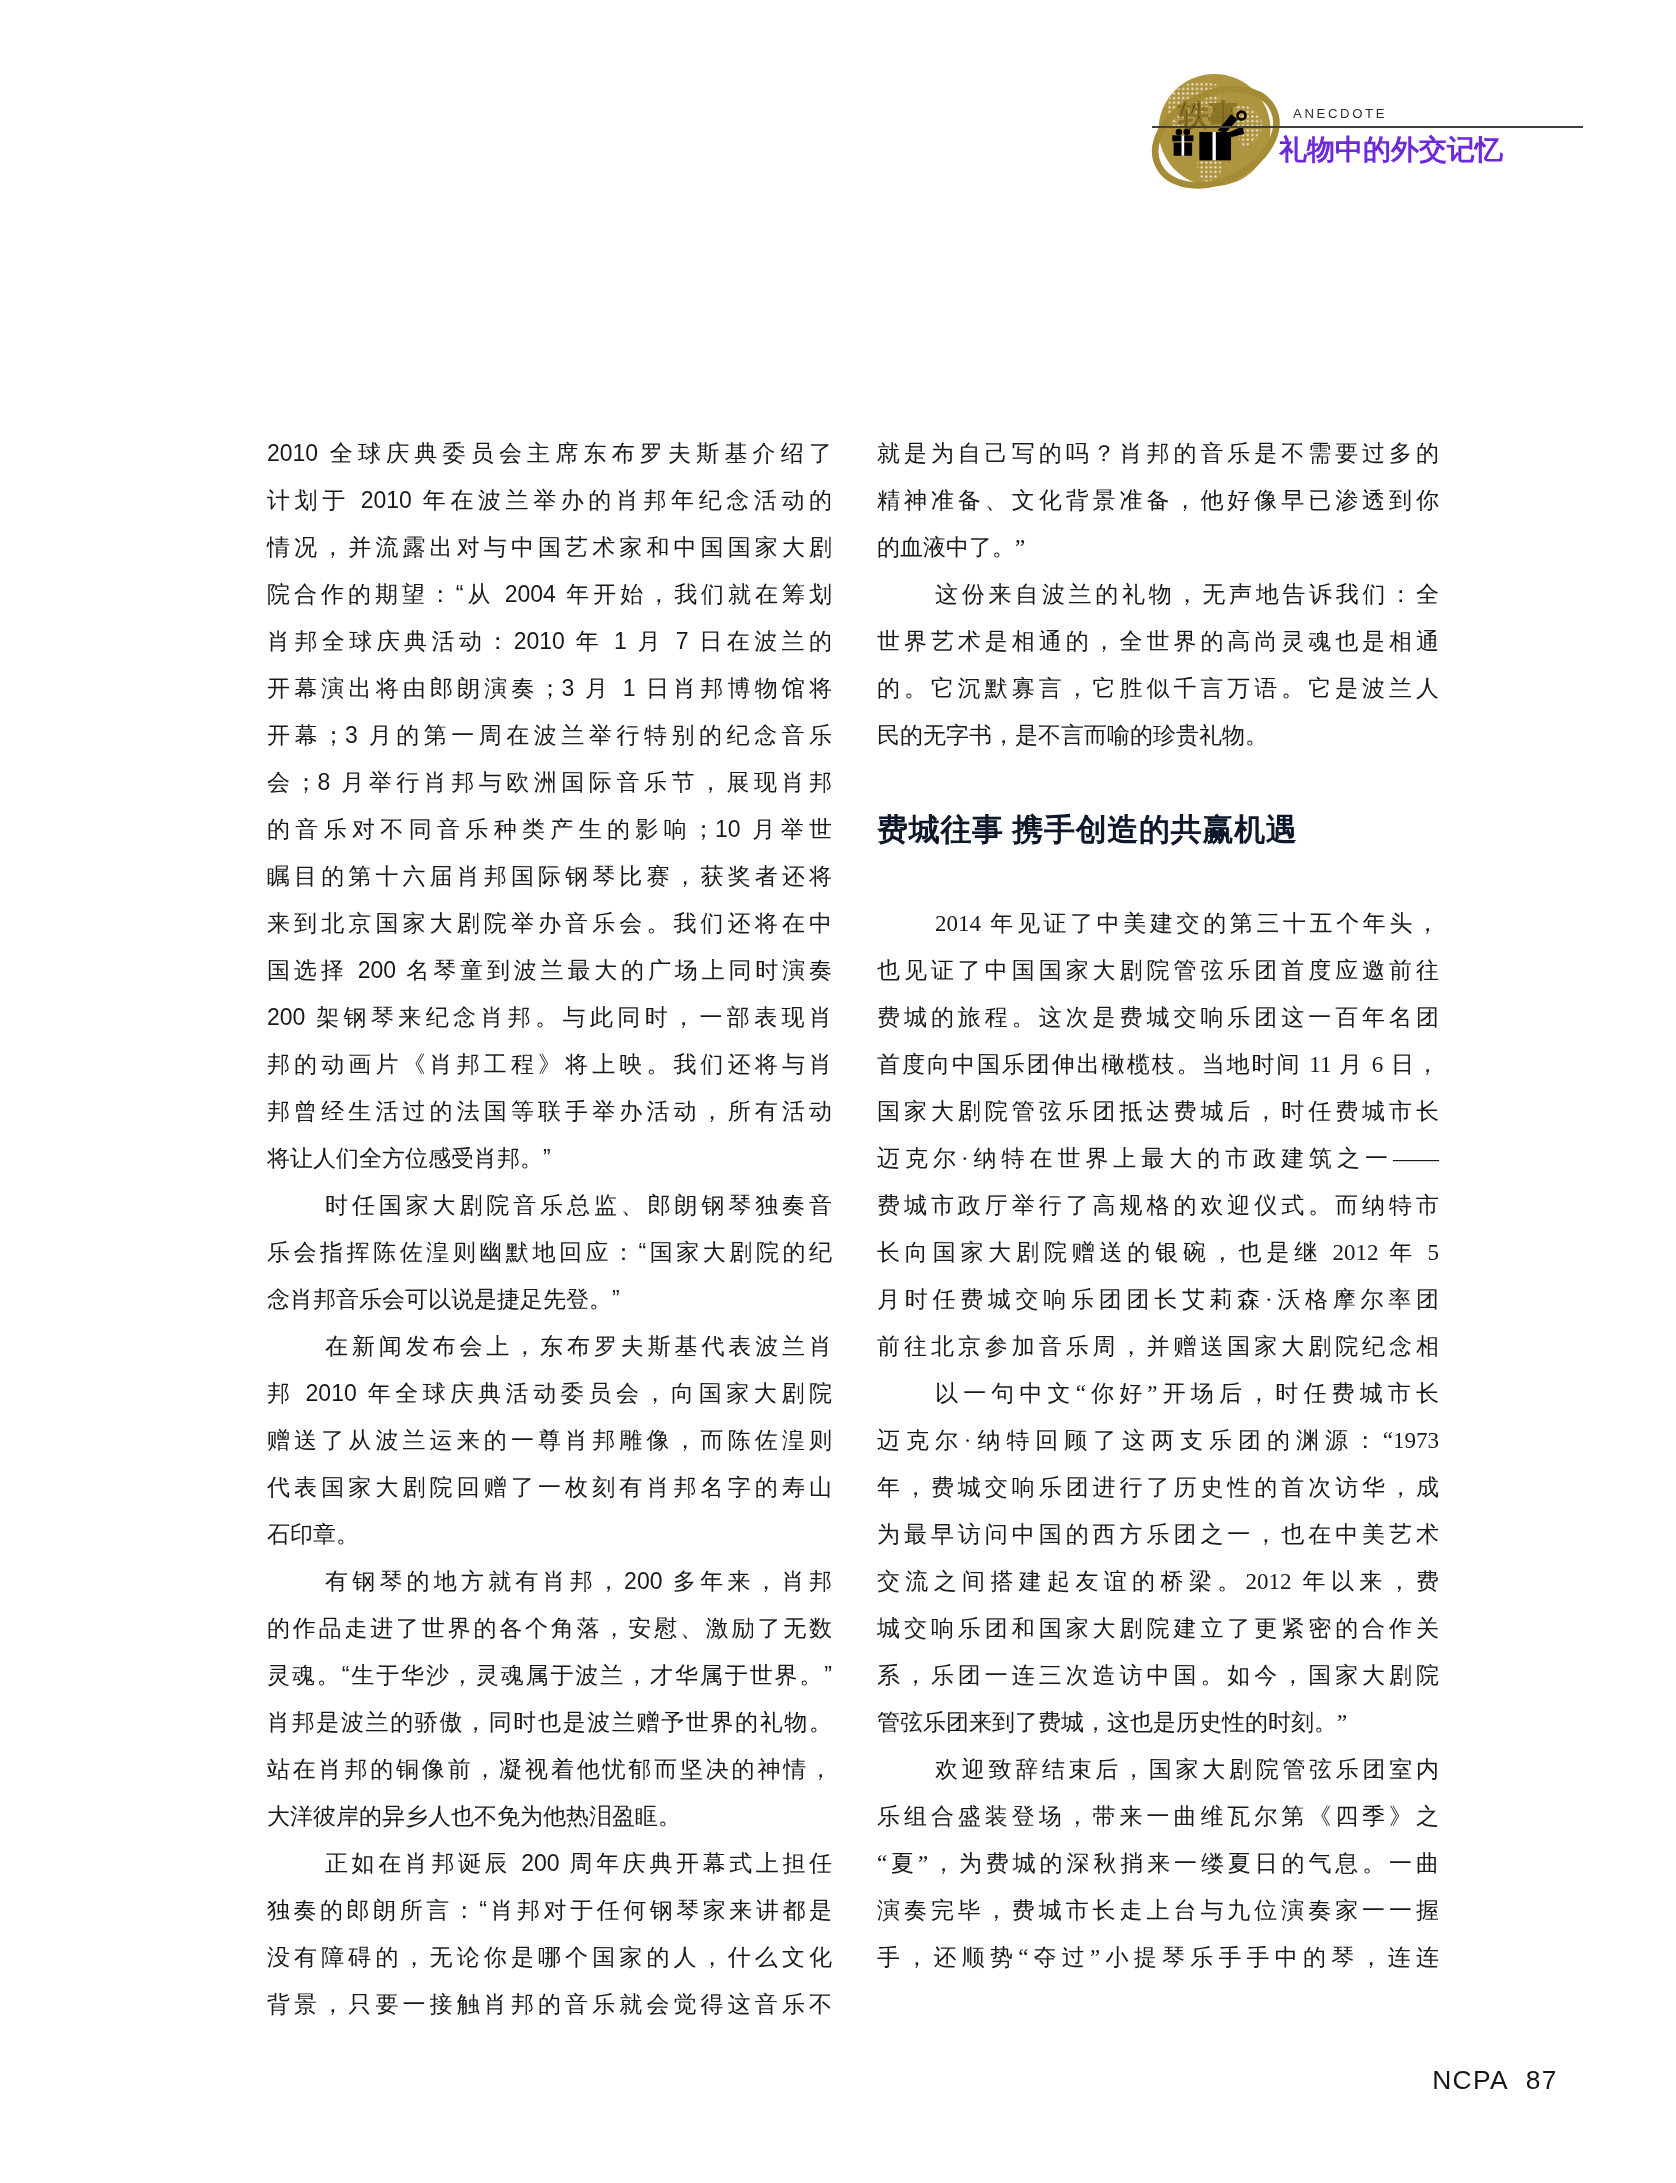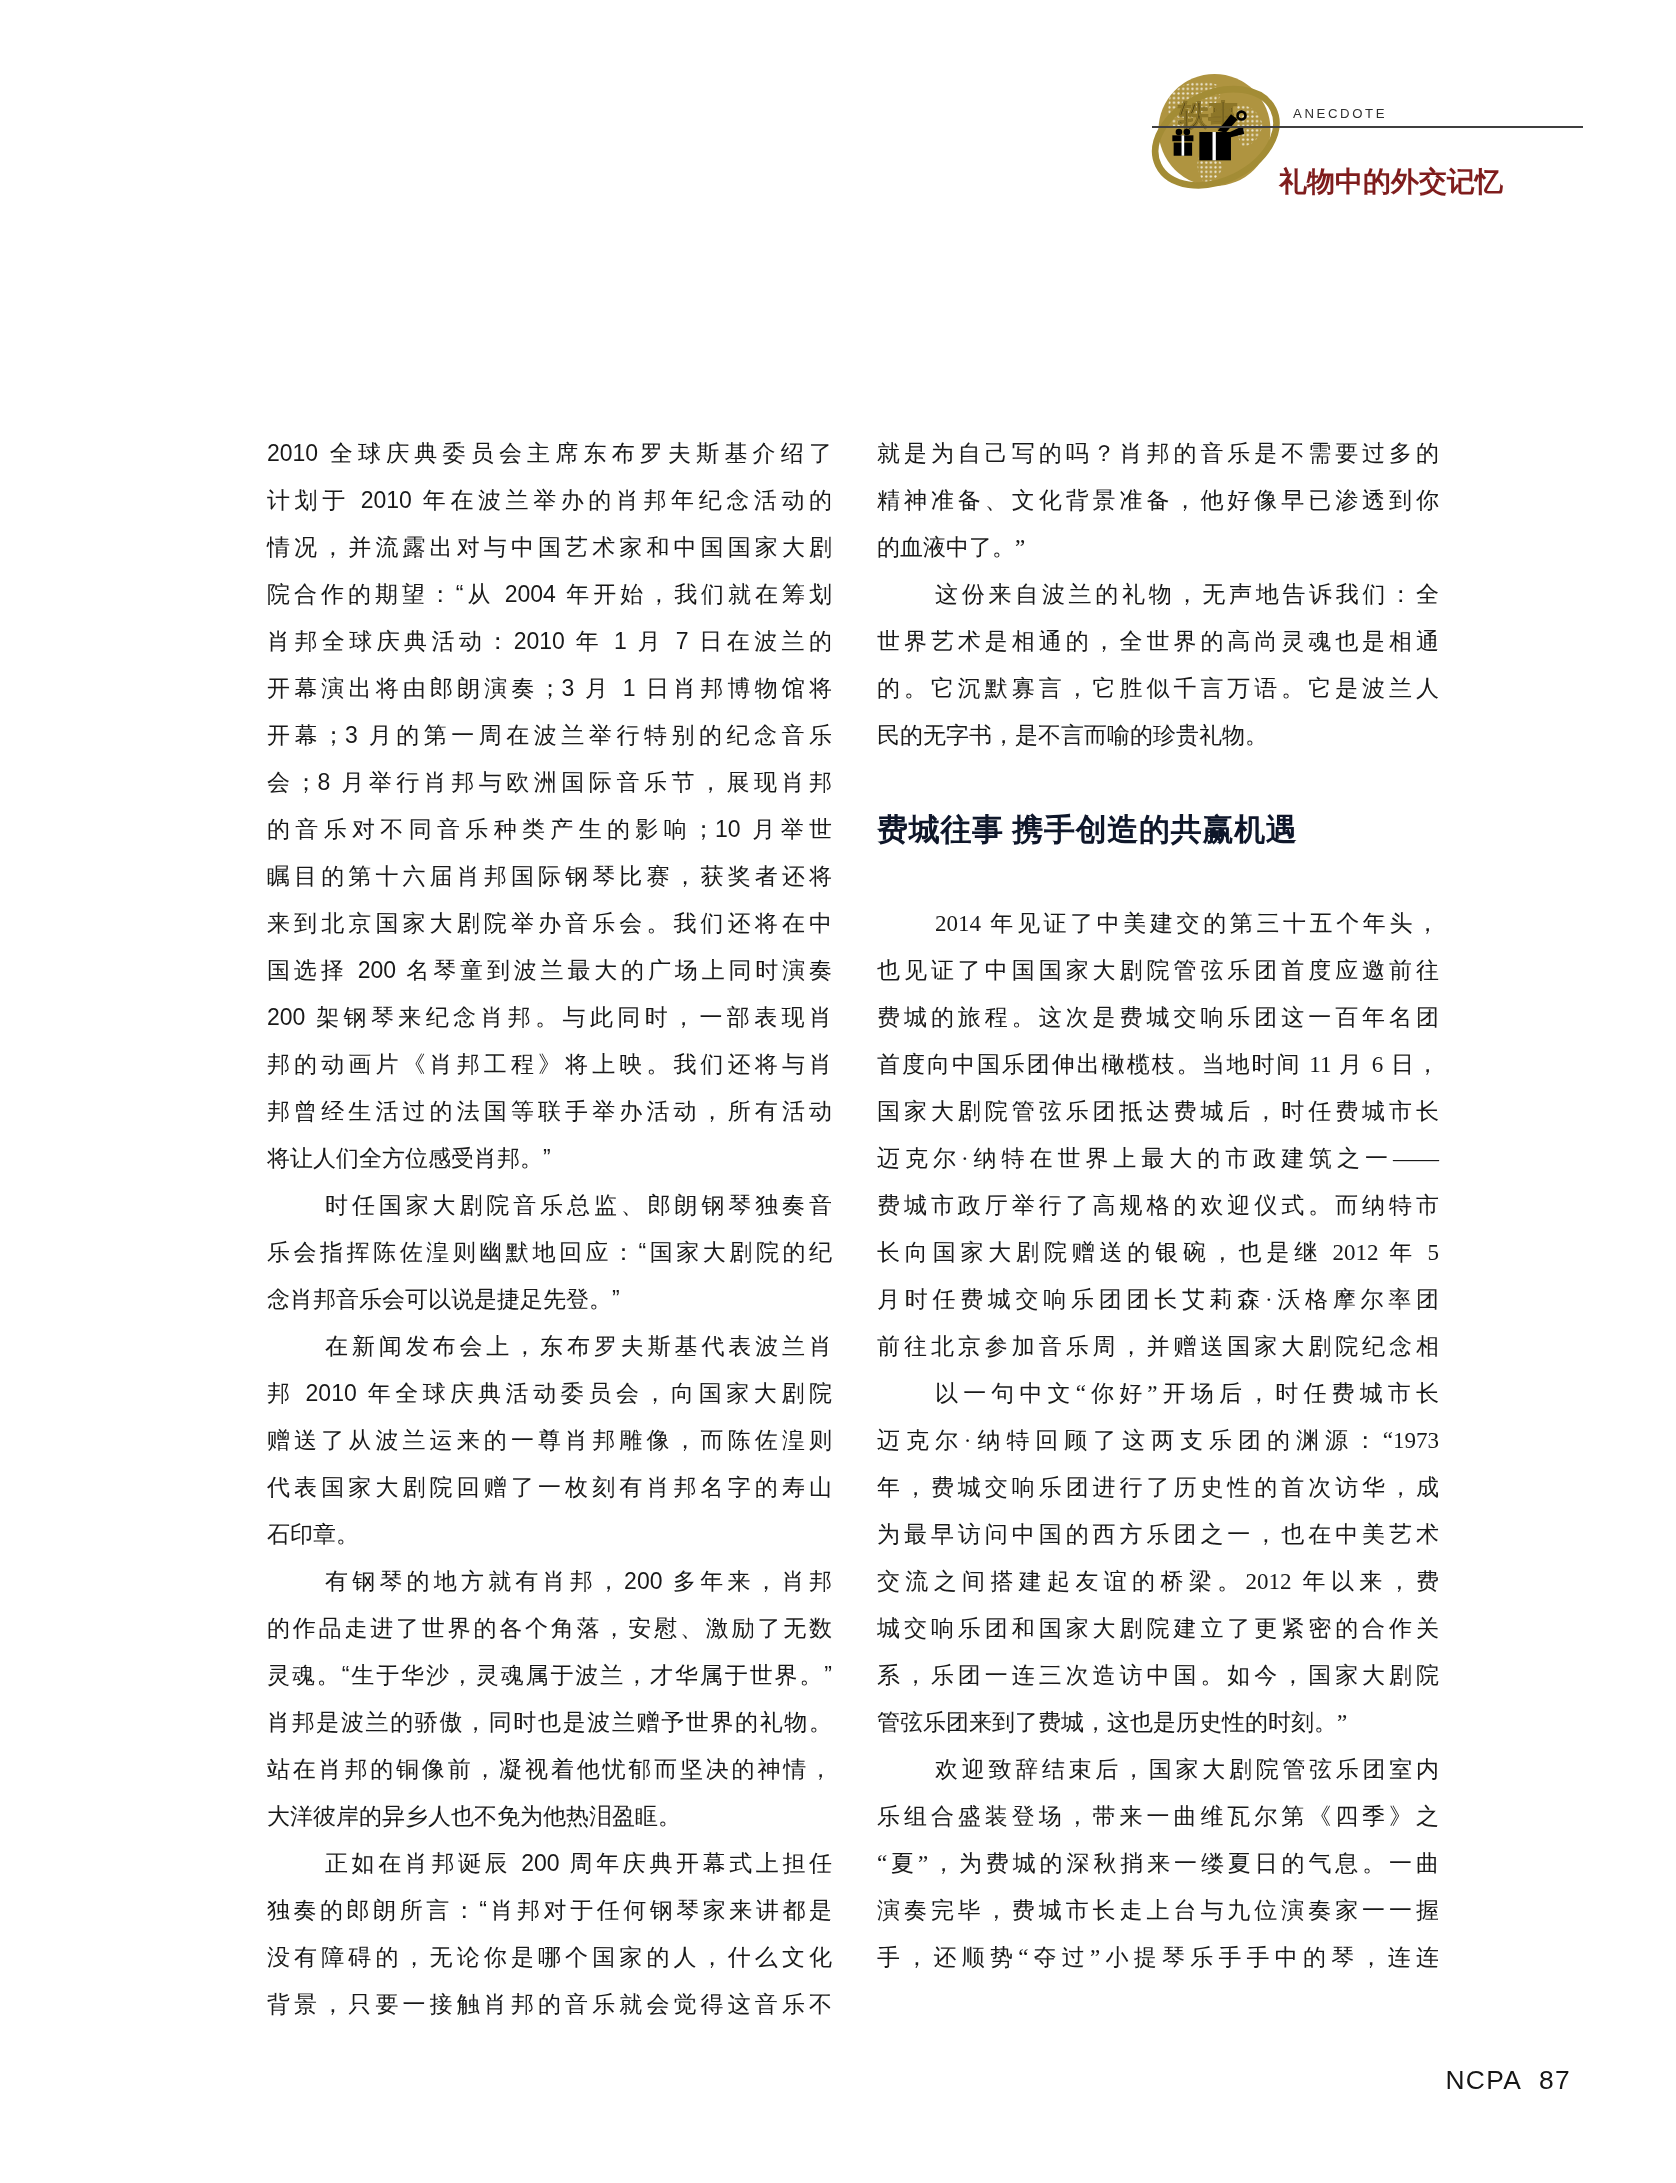--- a/index.html
+++ b/index.html
@@ -15,22 +15,22 @@
     position:absolute;left:1152px;top:126px;width:431px;height:2px;
     background:#3f3f3f;z-index:3;
   }
   .anecdote-label{
     position:absolute;left:1293px;top:106px;
     font-size:13.2px;letter-spacing:2.6px;color:#2e2e2e;z-index:4;
     white-space:nowrap;
   }
   .page-title{
     position:absolute;left:1279px;top:131px;
-    font-size:28px;font-weight:bold;color:#7f1d1d;z-index:4;
-    white-space:nowrap;letter-spacing:0px;margin-top:32px;
+    font-size:28px;font-weight:bold;color:#6d28d9;z-index:4;
+    white-space:nowrap;letter-spacing:0px;
   }
   .logo-svg{position:absolute;left:1144px;top:68px;z-index:2;}
 
   
   .column{position:absolute;top:430px;}
   .column.left{left:267px;width:565px;}
   .column.right{left:877px;width:562px;font-family:Liberation Serif, serif;}
   .line{
     height:47px;line-height:47px;font-size:23px;color:#191919;
     text-align:justify;text-align-last:justify;text-justify:inter-character;
@@ -40,21 +40,21 @@
   .line.indent{text-indent:58px;}
   .line.blank{visibility:hidden;}
   .line.heading{
     font-weight:bold;font-size:31px;color:#0f172a;
     text-align:left;text-align-last:left;letter-spacing:0.7px;
   }
 
   
   .footer{
     position:absolute;top:2065px;left:1419px;width:152px;
-    font-size:26.4px;color:#161616;text-align:right;z-index:2;
+    font-size:26.4px;color:#161616;text-align:center;z-index:2;
     white-space:nowrap;letter-spacing:1.3px;
   }
   .footer .pageno{margin-left:17px;}
 </style>
 </head>
 <body>
 
 <div class="page">
 
   <div class="divider-line"></div>

